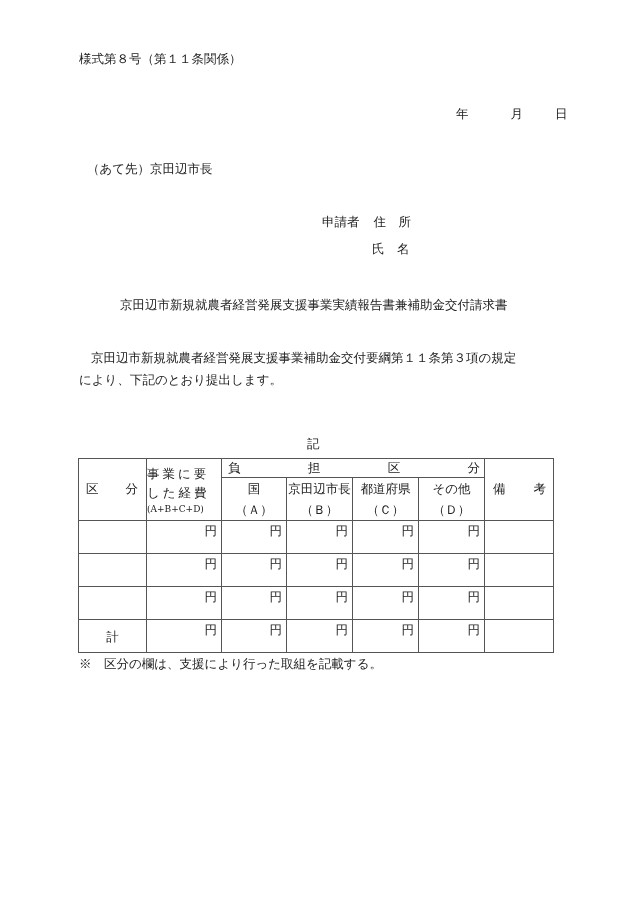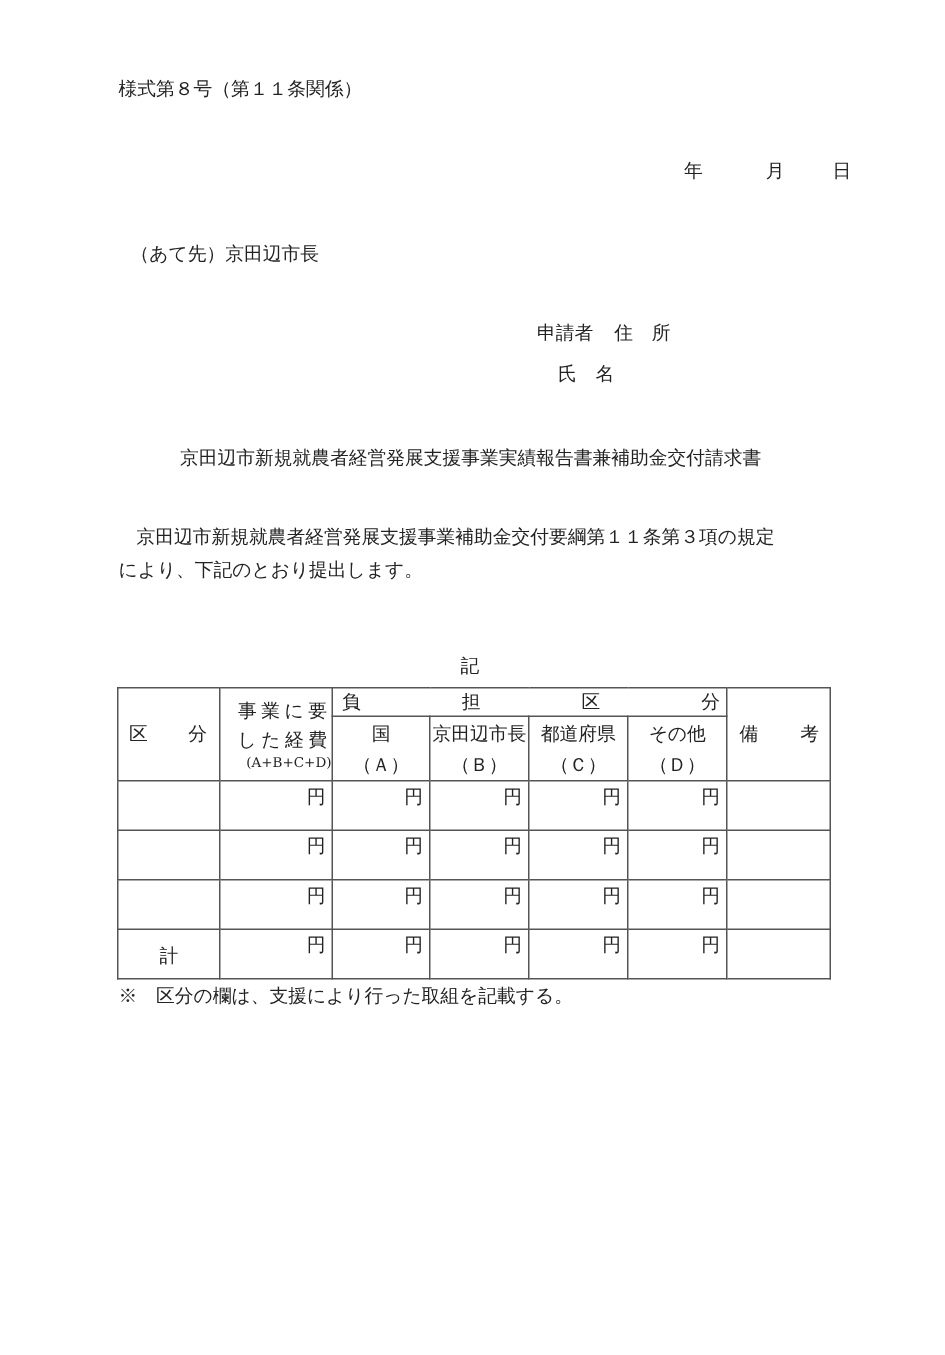--- a/index.html
+++ b/index.html
@@ -3,34 +3,34 @@
 <meta charset="utf-8">
 <style>
   html, body { margin:0; padding:0; background:#ffffff; }
   body { width:630px; height:903px; position:relative; overflow:hidden;
          font-family:"DejaVu Serif","Liberation Serif",serif; color:#222; font-size:12.5px; }
   .abs { position:absolute; white-space:nowrap; }
   .form-no { left:79px; top:51px; }
   .date { left:456px; top:106px; }
   .date span { display:inline-block; }
   .addressee { left:87px; top:161px; }
-  .applicant { left:322px; top:214px;margin-left:36px; }
+  .applicant { left:322px; top:214px; }
   .name-row { left:372px; top:241px; }
   .title { left:108px; top:297px;margin-left:12px; }
   .body1 { left:91px; top:350px; }
   .body2 { left:79px; top:372px; }
   .ki { left:307px; top:436px; }
   .note { left:79px; top:656px; }
   .gap { display:inline-block; }
 
   table.grid { position:absolute; left:78px; top:458px; border-collapse:collapse; table-layout:fixed;
                width:475px; font-size:12.5px; }
   table.grid td { border:1px solid #555; padding:0; vertical-align:middle; }
   .kb { display:flex; justify-content:space-between; padding:0 8px 0 7px; }
-  .keihi { text-align:right; line-height:19px; letter-spacing:3px; }
+  .keihi { text-align:left; line-height:19px; letter-spacing:3px; }
   .keihi .small { font-size:9px; letter-spacing:0; display:block; line-height:14px; }
   .futan { height:18px; }
   .futan .fb { display:flex; justify-content:space-between; padding:0 4px 0 6px; }
   .sub { text-align:center; line-height:21px; }
   .biko { display:flex; justify-content:space-between; padding:0 7px 0 8px; }
   .cell-yen { text-align:right; vertical-align:top !important; padding:2px 4px 0 0 !important; height:30px; }
   .total-label { text-align:center; vertical-align:bottom !important; padding-bottom:6px !important; }
 </style>
 </head>
 <body>

